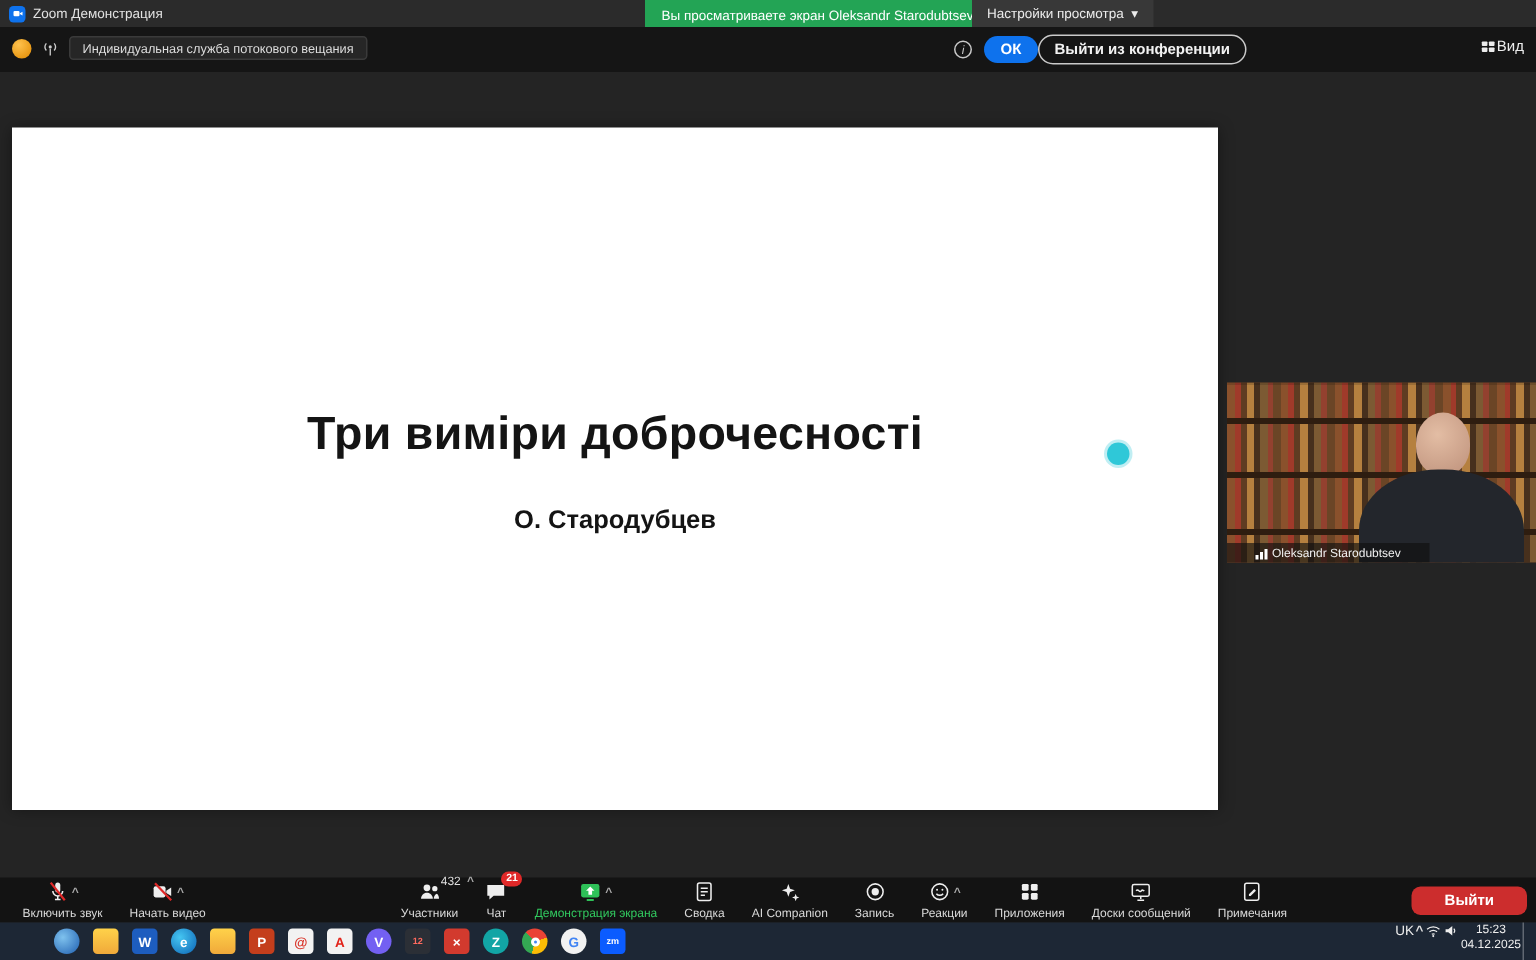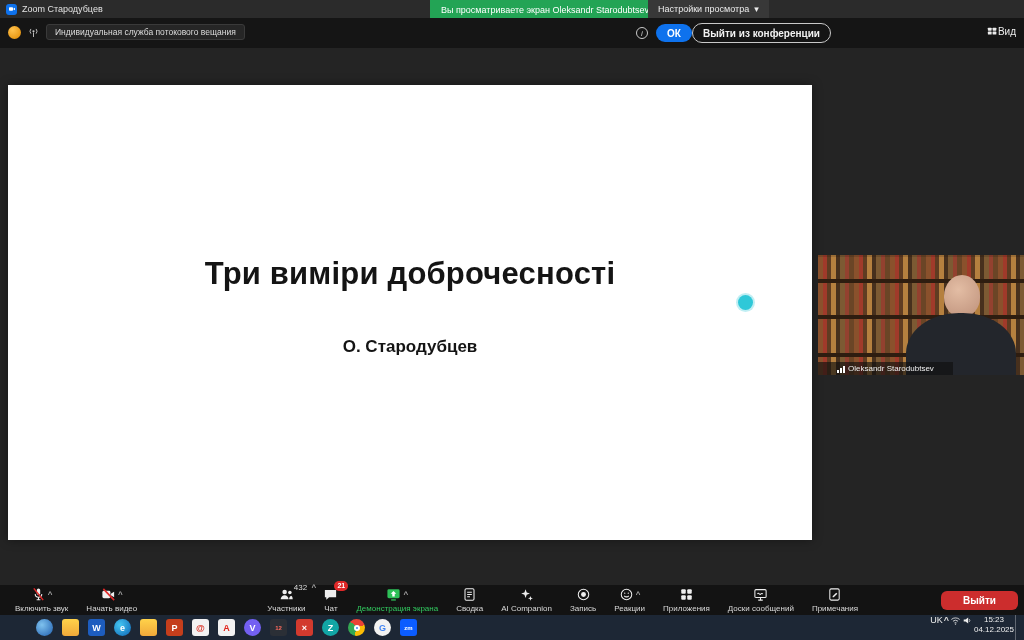--- a/index.html
+++ b/index.html
@@ -41,21 +41,21 @@
     border:1.5px solid #c9c9c9;border-radius:10px;font-size:10px;font-weight:bold;padding:0 10px;
     height:20px;font-family:"Liberation Sans",sans-serif;white-space:nowrap;cursor:pointer}
   #view-btn{position:absolute;right:8px;top:7px;display:flex;align-items:center;gap:0;
     color:#ececec;font-size:10px;cursor:pointer}
   #view-btn svg{width:12px;height:12px}
 
   
   #stage{position:absolute;top:48px;left:0;width:1024px;height:537px;background:#242424}
   #slide{position:absolute;left:8px;top:37px;width:804px;height:455px;background:#ffffff;
     box-shadow:0 0 10px rgba(0,0,0,.4)}
-  #slide-title{position:absolute;top:171px;left:0;width:100%;text-align:center;font-size:31px;
+  #slide-title{position:absolute;top:186px;left:0;width:100%;text-align:center;font-size:31px;
     font-weight:bold;color:#141414;letter-spacing:.2px}
   #slide-subtitle{position:absolute;top:252px;left:0;width:100%;text-align:center;font-size:17px;
     font-weight:bold;color:#141414}
   #cursor-dot{position:absolute;left:738px;top:247px;width:15px;height:15px;border-radius:50%;
     background:#2fc8d8;box-shadow:0 0 0 2px rgba(47,200,216,.3)}
 
   
   #video-tile{position:absolute;left:818px;top:207px;width:206px;height:120px;overflow:hidden;
     background:#5d3a20;cursor:pointer}
   .books{position:absolute;inset:0;background:
@@ -119,21 +119,21 @@
 <body>
 
 <div id="titlebar">
   <div class="app-id">
     <span class="zoom-badge">
       <svg viewBox="0 0 16 16" fill="#fff">
           <rect x="2" y="4.5" width="8" height="7" rx="1.6"></rect>
           <path d="M10.5 7.5L14 5.5v5l-3.5-2z"></path>
         </svg>
     </span>
-    <span>Zoom Стародубцев</span>
+    <span>Zoom Демонстрация</span>
   </div>
   <div id="viewing-banner">
     <span>Вы просматриваете  экран Oleksandr Starodubtsev</span>
   </div>
   <div id="view-settings">
     <span>Настройки просмотра</span>
     <span>▾</span>
   </div>
 </div>
 

